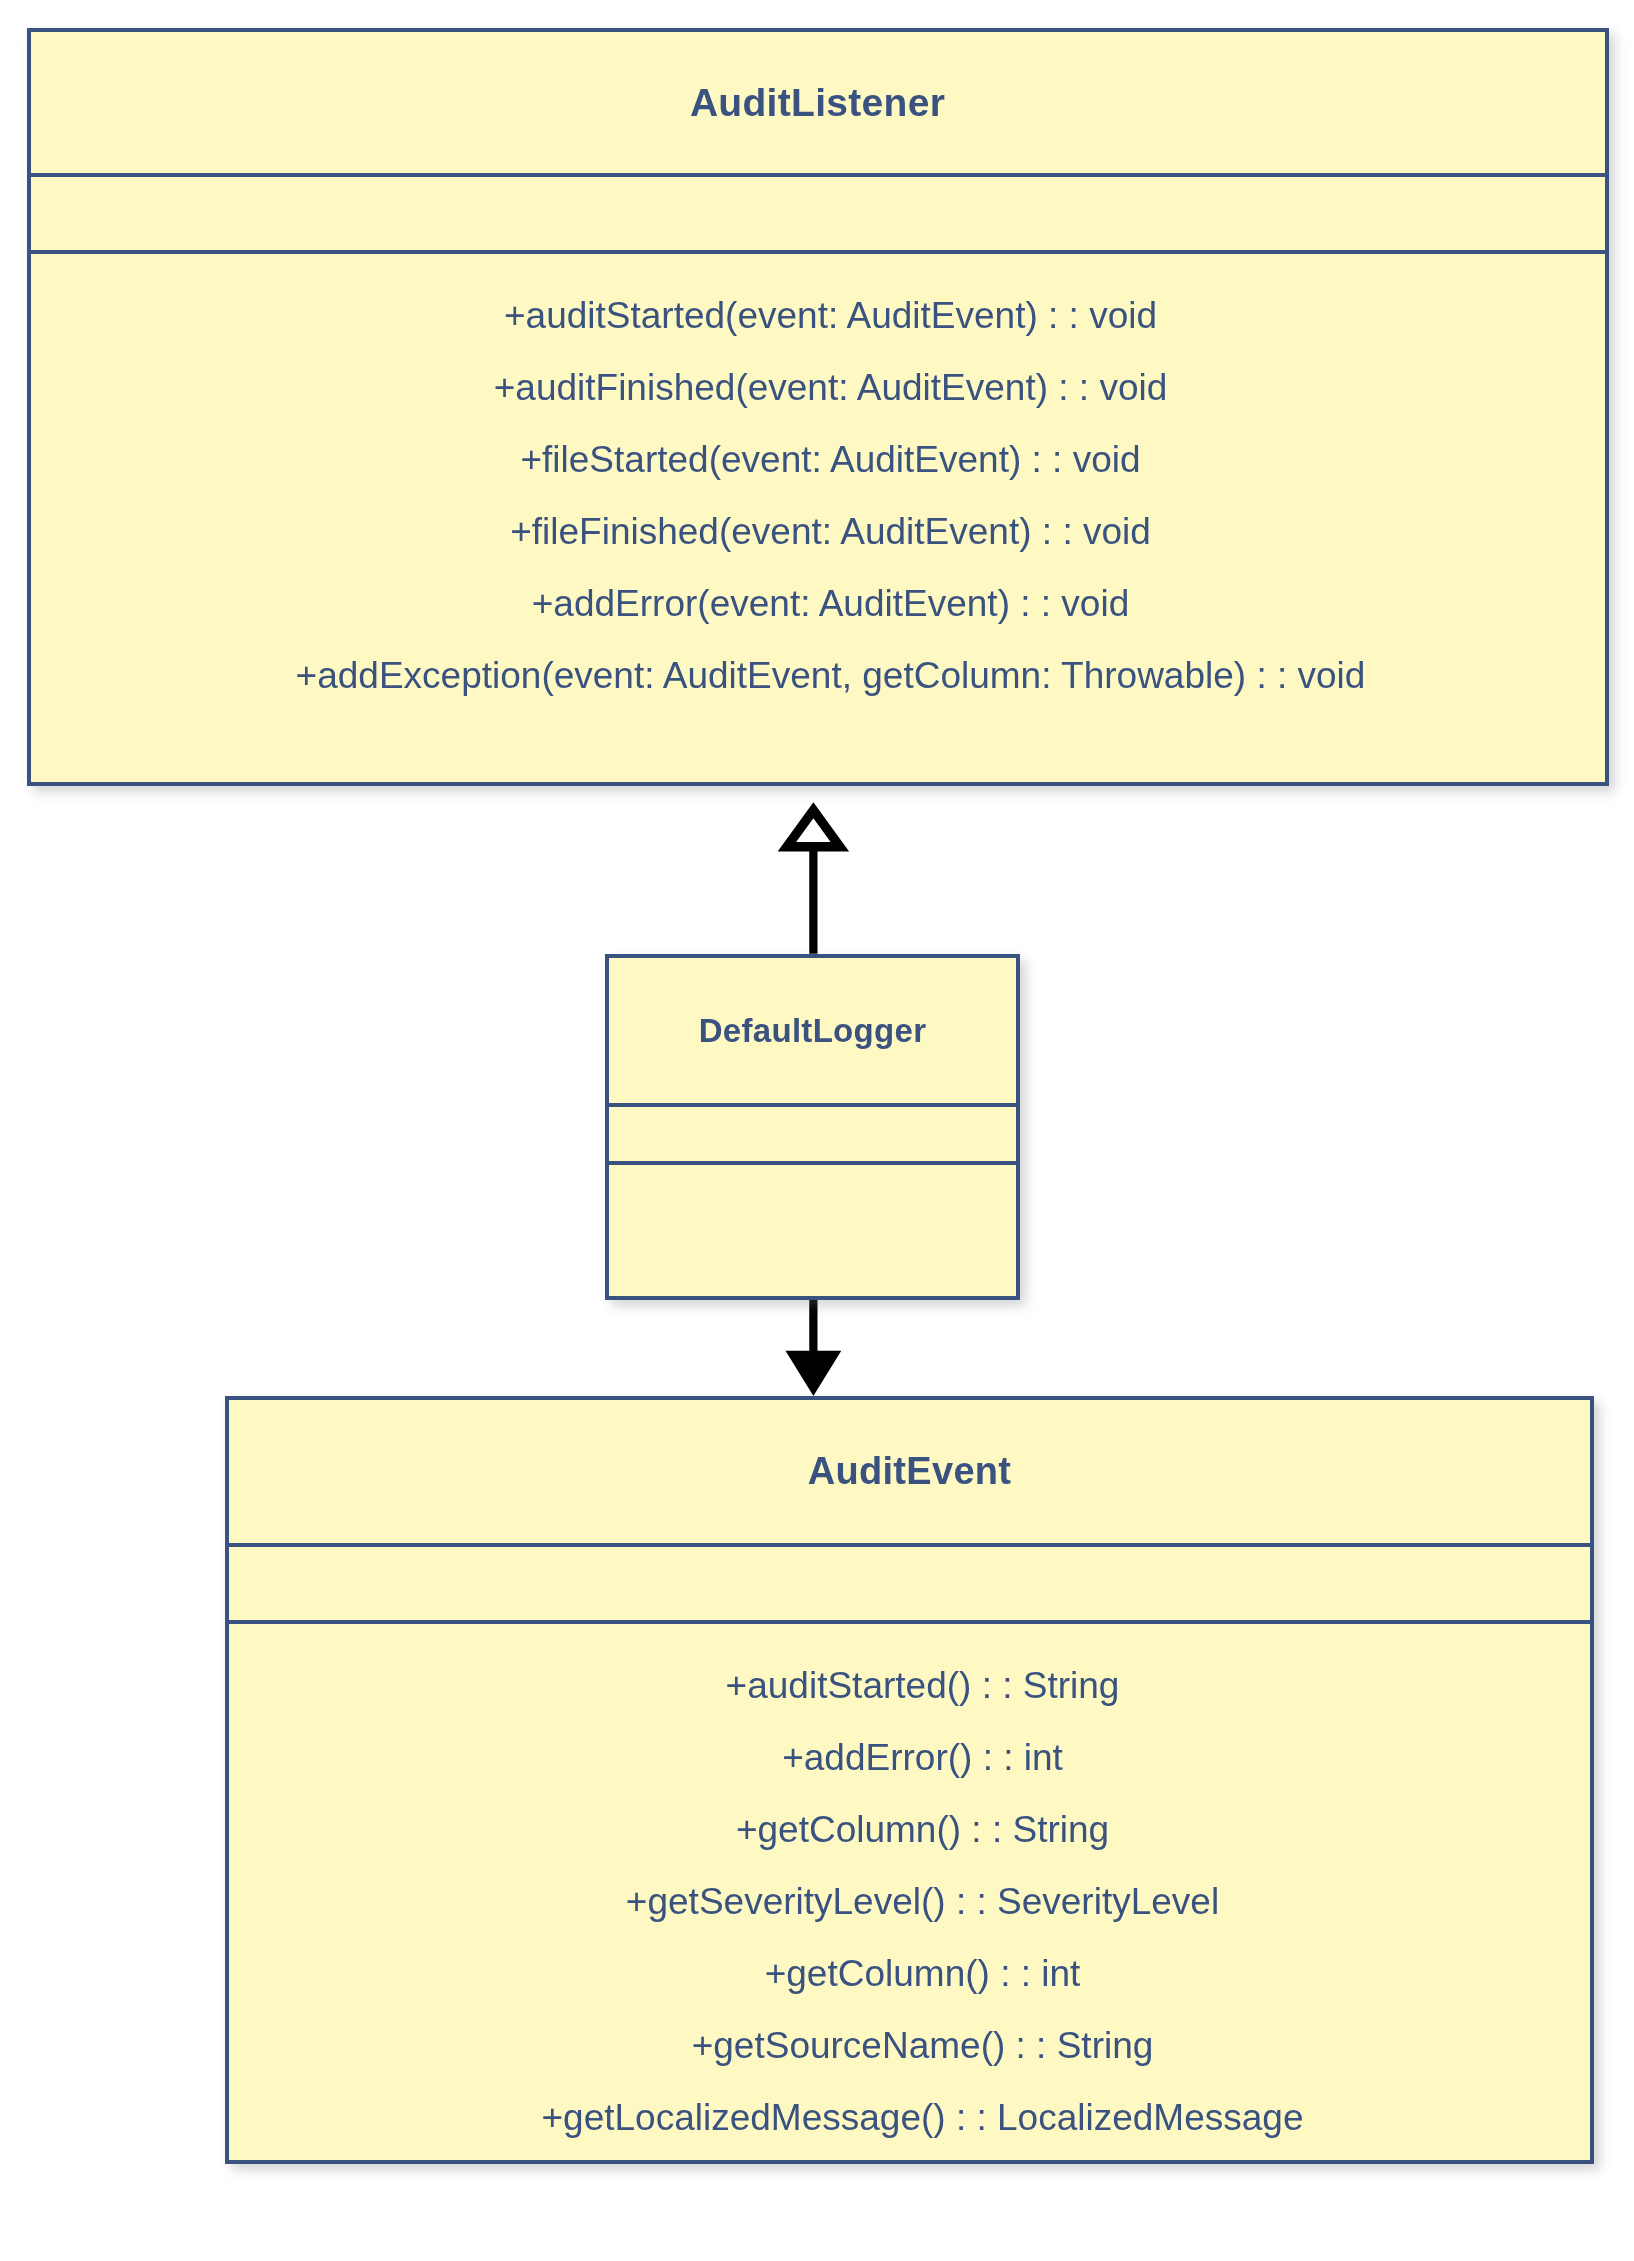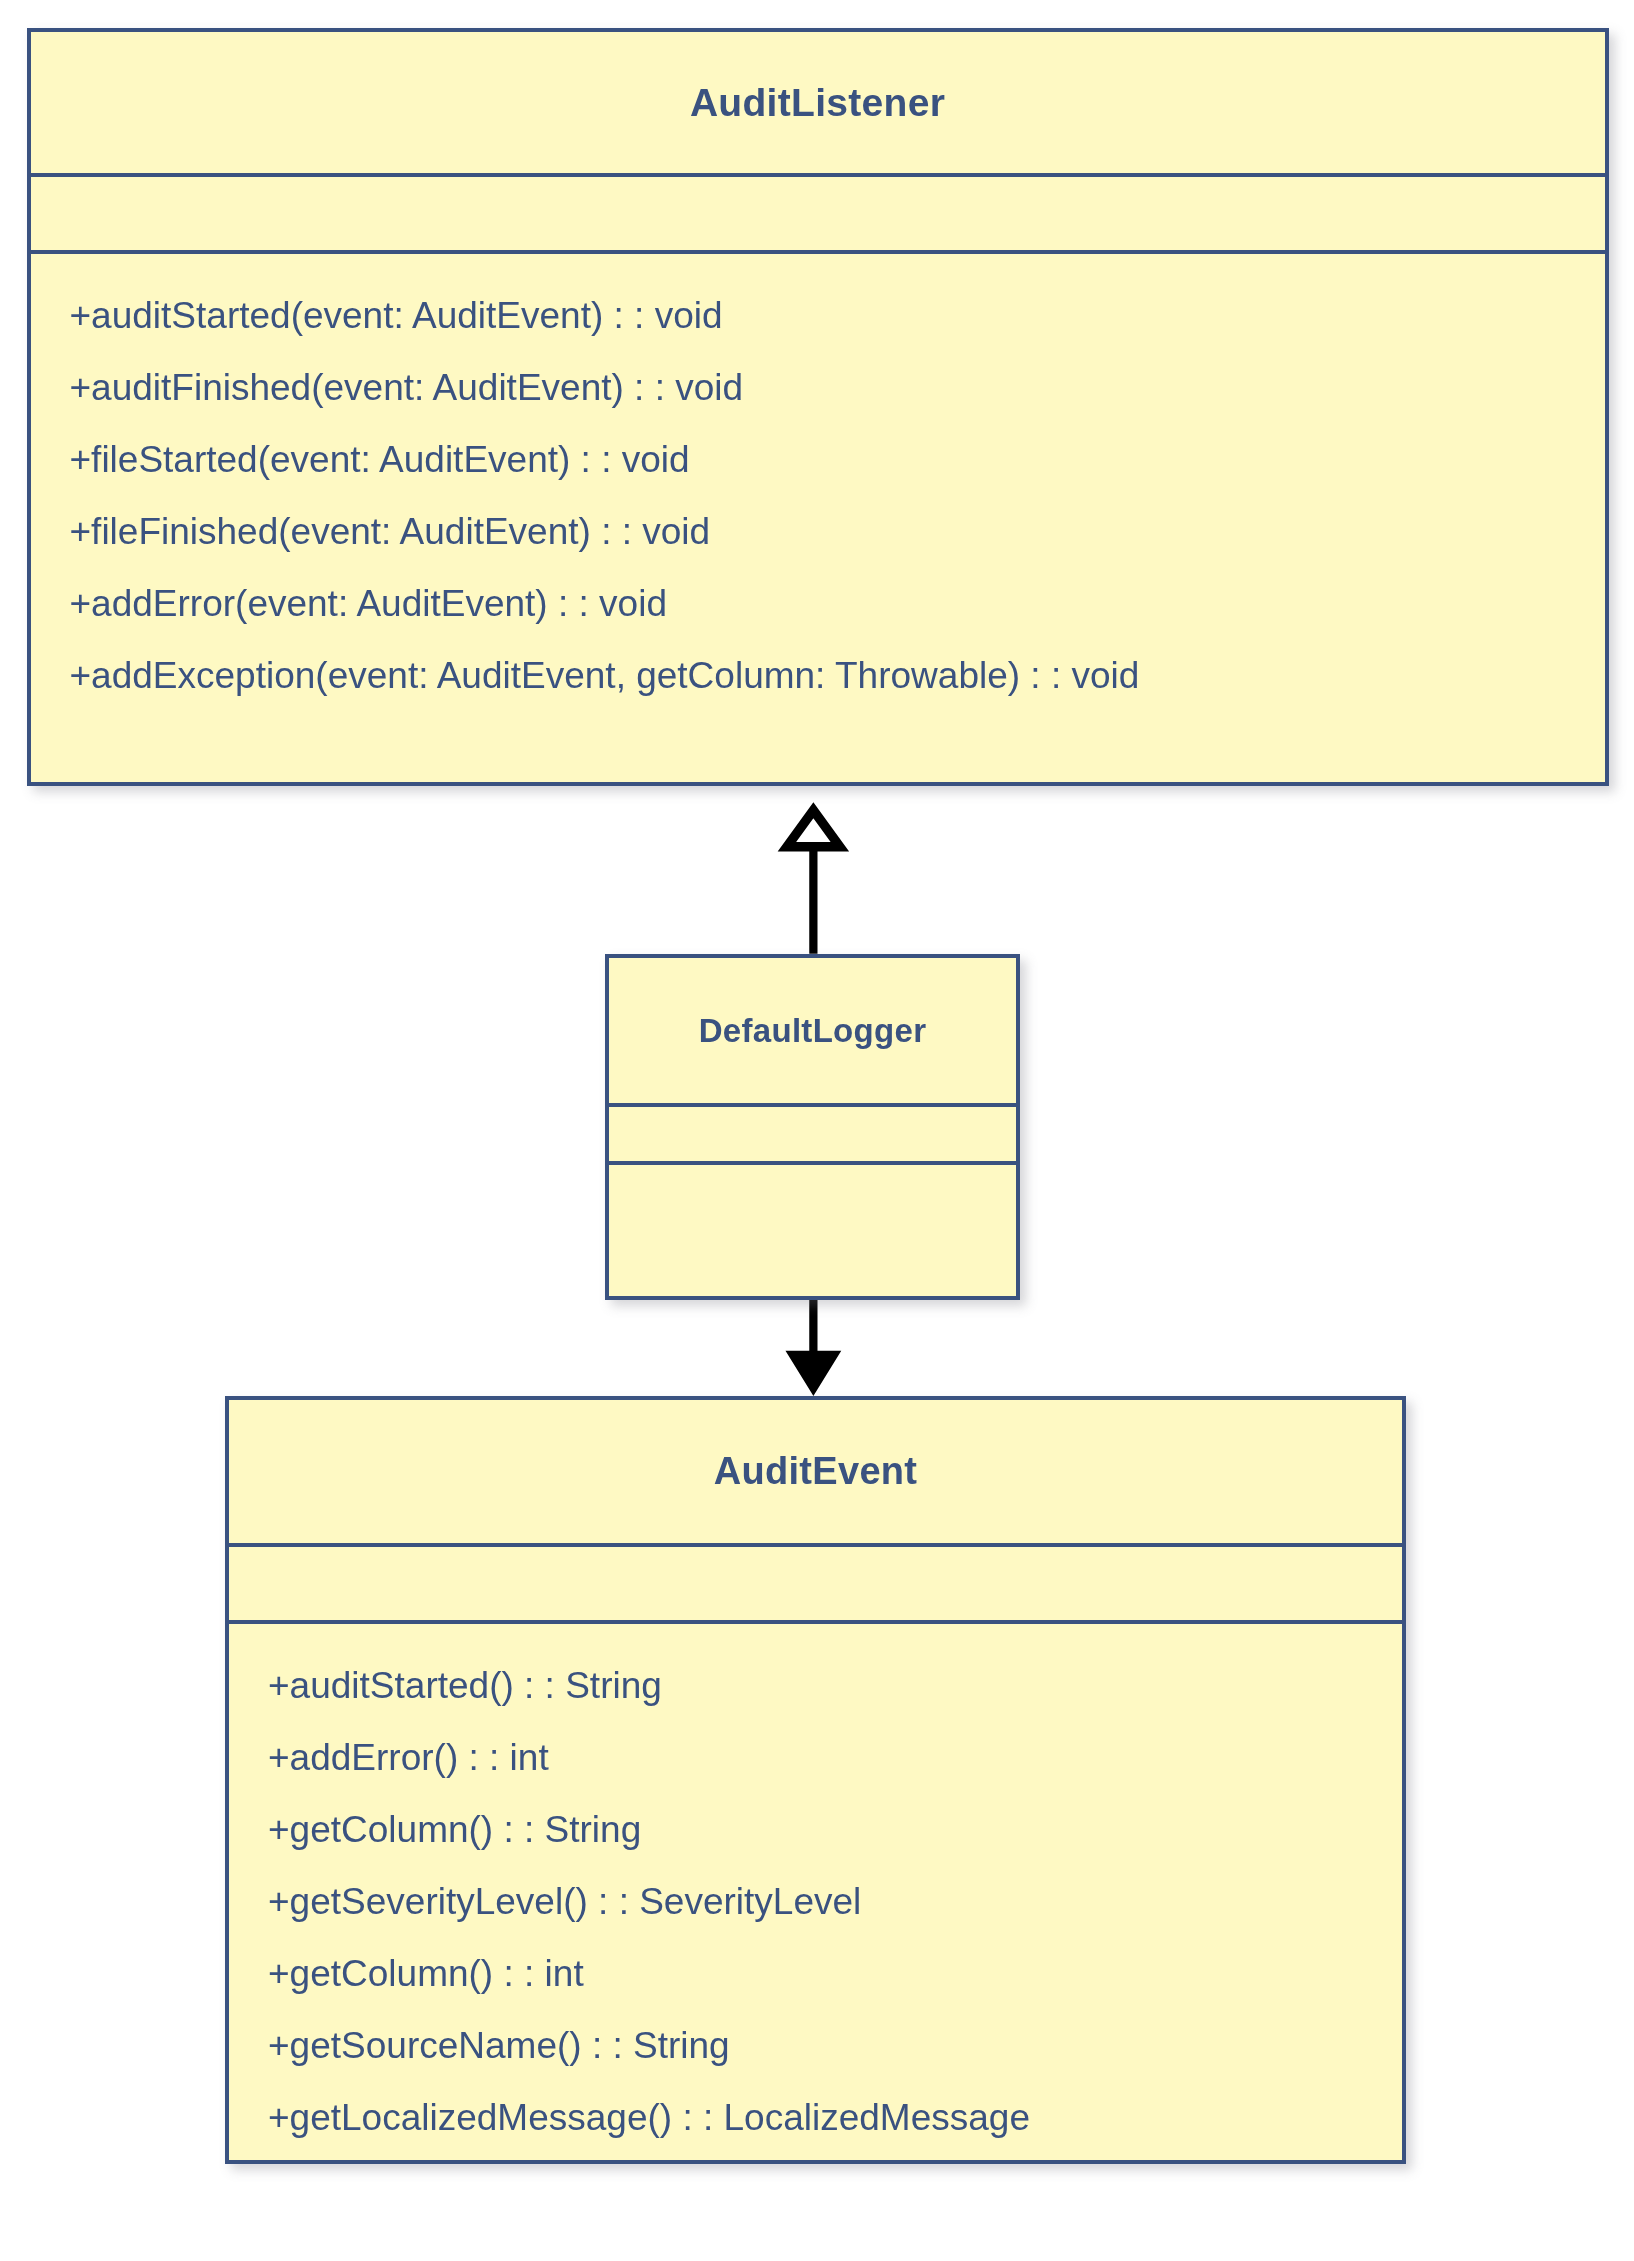--- a/index.html
+++ b/index.html
@@ -47,20 +47,21 @@
     justify-content: center;
     font-weight: bold;
     color: #3a5280;
     letter-spacing: 0.3px;
   }
 
   .uml-members {
     padding-top: 26px;
     padding-left: 39px;
     padding-right: 13px;
+    text-align: center;
   }
 
   .uml-member {
     color: #3a5280;
     white-space: nowrap;
     font-weight: normal;
   }
 
   
   #class-audit-listener {
@@ -94,21 +95,21 @@
   #class-default-logger .uml-attrs {
     height: 58px;
   }
   #class-default-logger .uml-ops {
     height: 59px;
   }
 
   #class-audit-event {
     left: 225px;
     top: 1396px;
-    width: 1181px;
+    width: 1369px;
     height: 768px;
   }
   #class-audit-event .uml-title {
     height: 147px;
     font-size: 38px;
   }
   #class-audit-event .uml-attrs {
     height: 77px;
   }
   #class-audit-event .uml-member {

